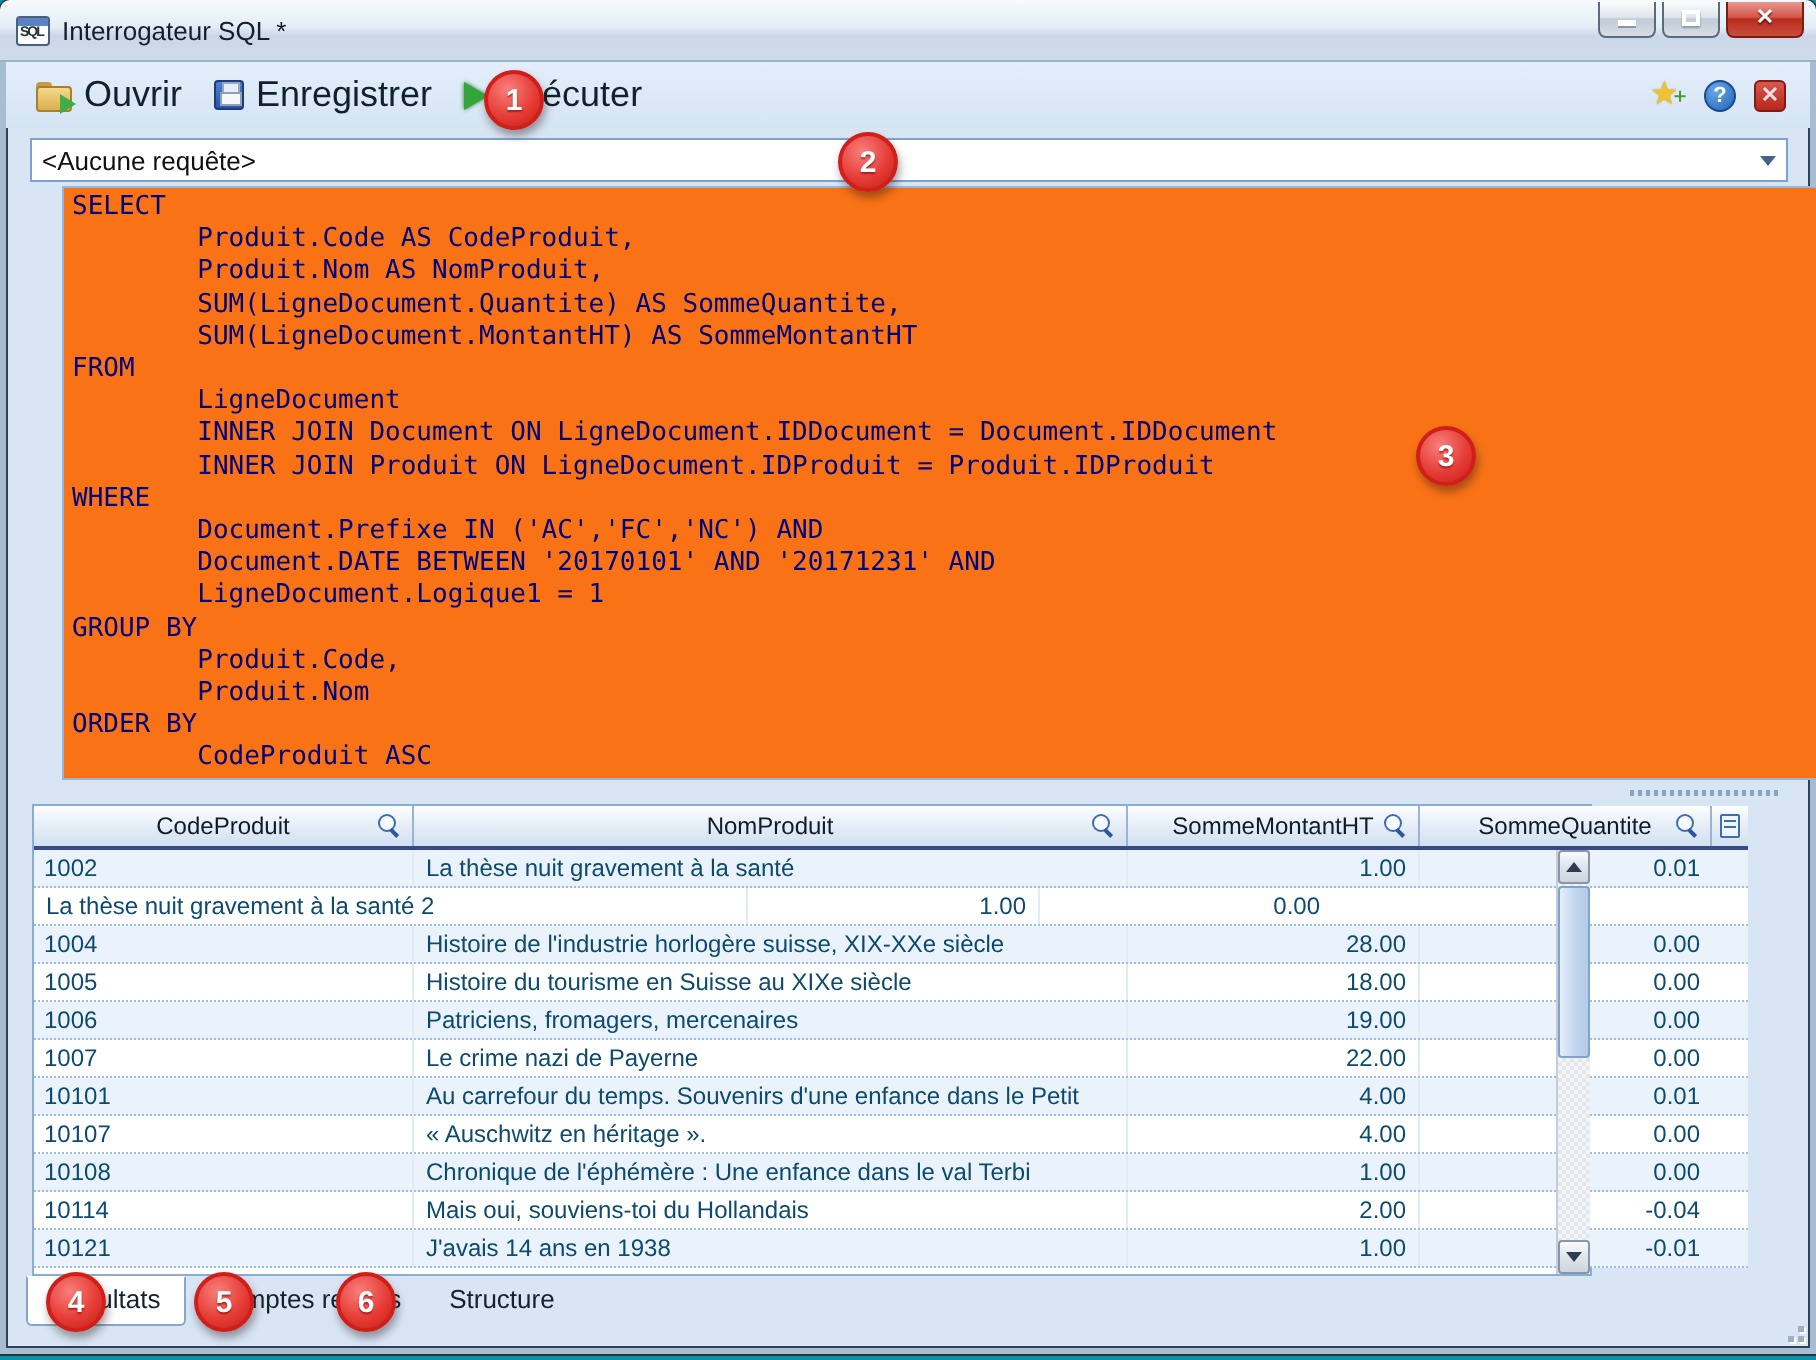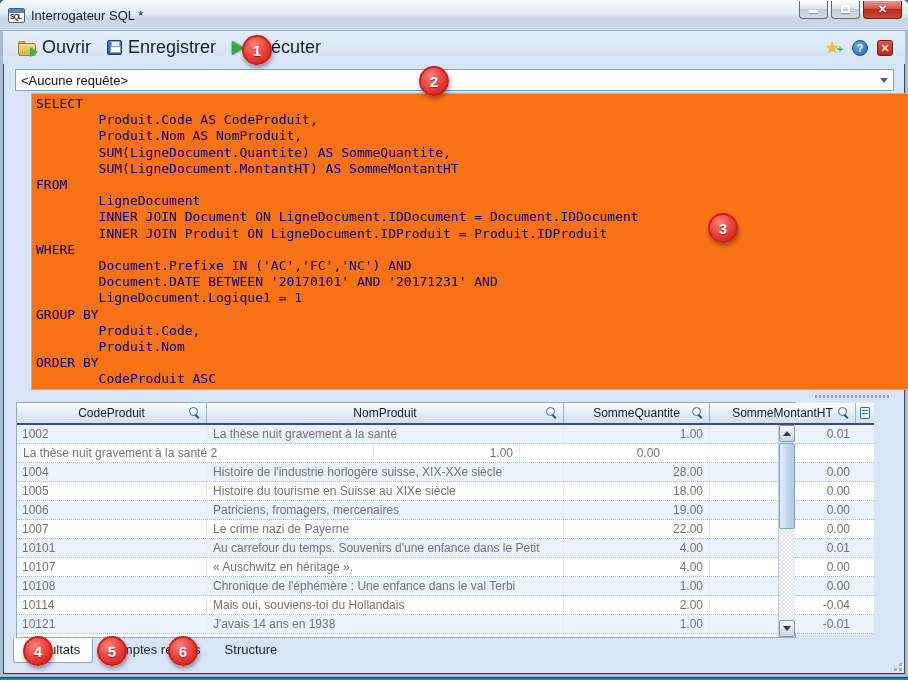--- a/index.html
+++ b/index.html
@@ -87,21 +87,21 @@
   .hcell .search { position:absolute; right:5px; top:4px; }
   .hc0{width:190px;} .hc1{width:357px;} .hc2{width:146px;} .hc3{width:146px;}
   .hcx{width:18px; border-right:none; justify-content:center;}
   .search { position:relative; width:12px; height:12px; display:inline-block; }
   .search::before { content:""; position:absolute; left:0; top:0; width:7px; height:7px; border:1.6px solid #3d6daf; border-radius:50%; background:rgba(255,255,255,.6); }
   .search::after { content:""; position:absolute; left:7px; top:7px; width:5px; height:1.8px; background:#2d55a0; transform:rotate(45deg); transform-origin:0 0; }
   .ico-chooser { position:relative; width:10px; height:12px; border:1.4px solid #3d6daf; border-radius:1px; background:#eef4fb; }
   .ico-chooser::before { content:""; position:absolute; left:1px; top:2px; right:1px; height:1.4px; background:#3d6daf; box-shadow:0 3px 0 #3d6daf; }
 
   .grid-rows { position:absolute; left:0; top:22px; width:857px; height:212px; overflow:hidden; }
-  .grow { display:flex; height:19px; background:#fff; border-bottom:1px dotted #9dbede; font-size:12px; color:#737373; cursor:default; }
+  .grow { display:flex; height:19px; background:#fff; border-bottom:1px dotted #9dbede; font-size:12px; color:#0c4a6e; cursor:default; }
   .grow.alt { background:#eaf2fb; }
   .gcell { height:100%; display:flex; align-items:center; border-right:1px solid #e1ebf6; overflow:hidden; white-space:nowrap; }
   .gc0{width:190px; padding-left:5px;} .gc1{width:357px; padding-left:6px;}
   .gc2{width:146px; justify-content:flex-end; padding-right:6px;} .gc3{width:146px; justify-content:flex-end; padding-right:6px; border-right:none;}
 
   
   .vscroll { position:absolute; right:0; top:22px; width:17px; bottom:0;
              background:linear-gradient(90deg,#f3f4f6,#e9ebee);
              background-image:repeating-conic-gradient(#e3e6ea 0 25%, #f4f5f7 0 50%); background-size:4px 4px;
              border-left:1px solid #c4cdd8; }
@@ -210,26 +210,26 @@
       <div class="grid">
         <div class="grid-header">
           <span class="hcell hc0">
             <span>CodeProduit</span>
             <span class="search"></span>
           </span>
           <span class="hcell hc1">
             <span>NomProduit</span>
             <span class="search"></span>
           </span>
+          <span class="hcell hc3">
+            <span>SommeMontantHT</span>
+            <span class="search"></span>
+          </span>
           <span class="hcell hc2">
             <span>SommeQuantite</span>
-            <span class="search"></span>
-          </span>
-          <span class="hcell hc3">
-            <span>SommeMontantHT</span>
             <span class="search"></span>
           </span>
           <span class="hcell hcx">
             <span class="ico-chooser"></span>
           </span>
         </div>
 
         <div class="grid-rows" id="grid-rows">
             <div class="grow alt">
               <span class="gcell gc0">1002</span>

